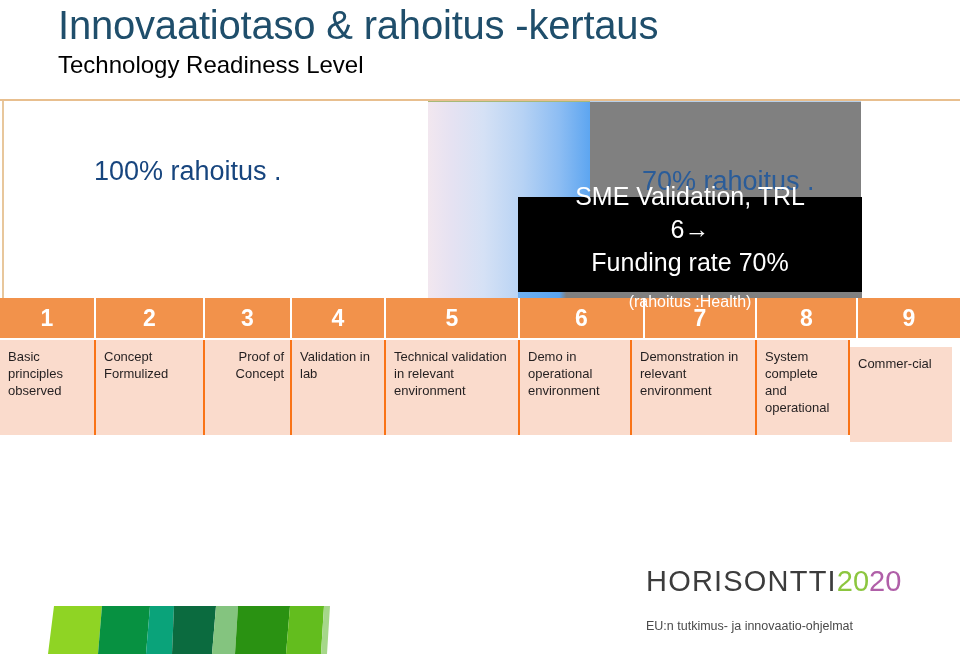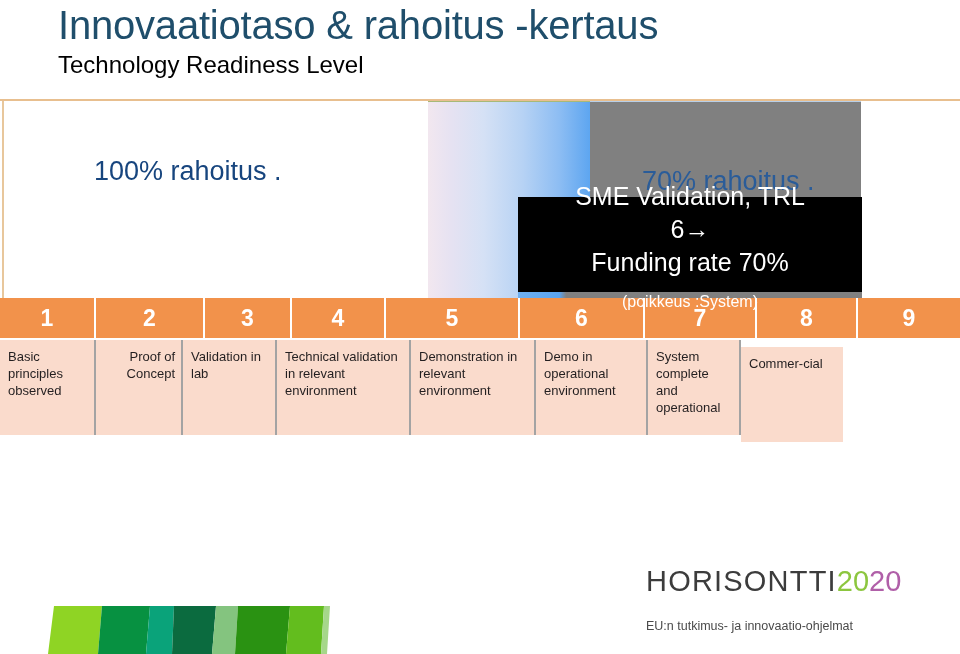--- a/index.html
+++ b/index.html
@@ -177,21 +177,21 @@
     width: 960px;
     height: 95px;
     display: flex;
   }
   #trl-descs .trl-desc {
     background: #fadbcc;
     color: #231f20;
     font-size: 13px;
     line-height: 17px;
     padding: 8px 6px 0 8px;
-    border-right: 2px solid #a3a3a3;
+    border-right: 2px solid #f97316;
     box-sizing: border-box;
     height: 95px;
   }
   #trl-descs .trl-desc:last-child { border-right: none; margin-top: 7px; }
 
   
   #green-deco {
     position: absolute;
     left: 40px;
     top: 606px;
@@ -245,41 +245,42 @@
 
   <div id="txt-100">100% rahoitus   .</div>
   <div id="txt-70">70% rahoitus    .</div>
 
   <div id="blackbox"></div>
   <div id="overlay-text">
     <span class="line">SME Validation, TRL</span>
     <span class="line">6→</span>
     <span class="line">Funding rate 70%</span>
   </div>
-  <div id="overlay-poikkeus">(poikkeus :System)</div>
+  <div id="overlay-poikkeus">(rahoitus :Health)</div>
 
   <div id="trl-numbers">
       <div class="trl-num" style="width: 96px;">1</div>
       <div class="trl-num" style="width: 109px;">2</div>
       <div class="trl-num" style="width: 87px;">3</div>
       <div class="trl-num" style="width: 94px;">4</div>
       <div class="trl-num" style="width: 134px;">5</div>
       <div class="trl-num" style="width: 125px;">6</div>
       <div class="trl-num" style="width: 112px;">7</div>
       <div class="trl-num" style="width: 101px;">8</div>
       <div class="trl-num" style="width: 102px;">9</div>
     </div>
 
   <div id="trl-descs">
       <div class="trl-desc" style="width: 96px;">Basic principles observed</div>
+      <div class="trl-desc" style="width: 109px;">Concept Formulized</div>
       <div class="trl-desc" style="width: 87px; text-align: right;">Proof of Concept</div>
       <div class="trl-desc" style="width: 94px;">Validation in lab</div>
       <div class="trl-desc" style="width: 134px;">Technical validation in relevant environment</div>
+      <div class="trl-desc" style="width: 112px;">Demo in operational environment</div>
       <div class="trl-desc" style="width: 125px;">Demonstration in relevant environment</div>
-      <div class="trl-desc" style="width: 112px;">Demo in operational environment</div>
       <div class="trl-desc" style="width: 93px;">System complete and operational</div>
       <div class="trl-desc" style="width: 102px;">Commer-cial</div>
     </div>
 
   <div id="green-deco">
     <svg width="290" height="48" viewBox="0 0 290 48" xmlns="http://www.w3.org/2000/svg">
       <polygon points="8,48 14,0 62,0 58,48" fill="#8fd424"></polygon>
       <polygon points="58,48 62,0 110,0 106,48" fill="#079141"></polygon>
       <polygon points="106,48 110,0 134,0 132,48" fill="#0aa37a"></polygon>
       <polygon points="132,48 134,0 176,0 172,48" fill="#0b6b3f"></polygon>

